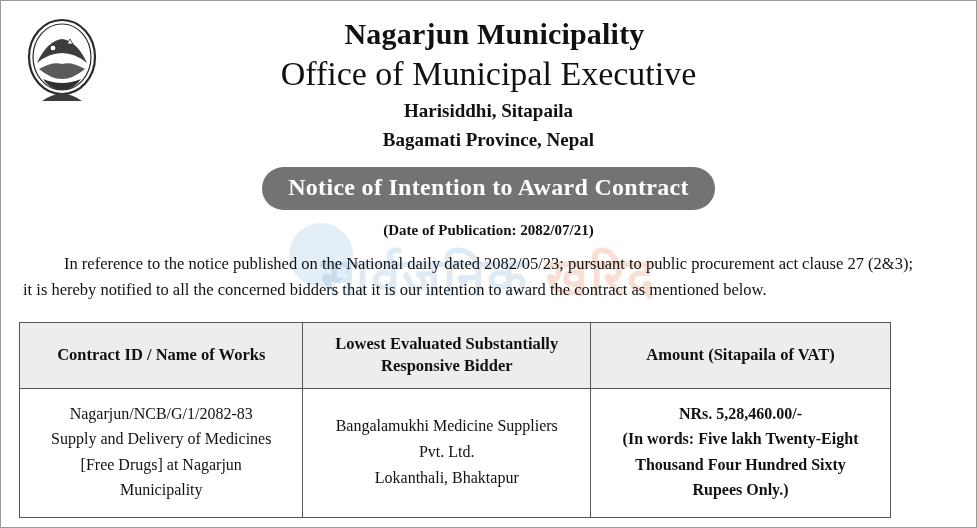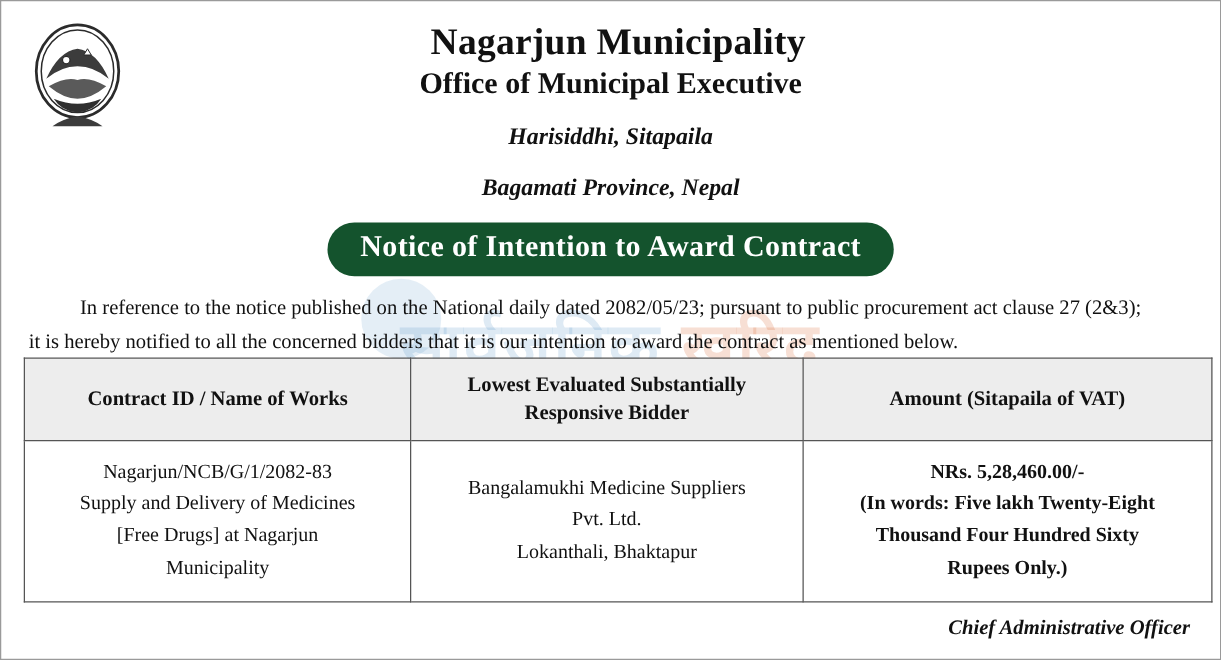--- a/index.html
+++ b/index.html
@@ -67,39 +67,38 @@
   .emblem svg { display: block; }
 
   .org-title {
     font-size: 30px;
     font-weight: bold;
     line-height: 1.24;
     letter-spacing: 0.2px;
     padding-left: 12px;
   }
   .org-sub {
-    font-size: 24px;
-    font-weight: bold;
+    font-size: 34px;
+    font-weight: normal;
     line-height: 1.28;
   }
   .addr1, .addr2 {
     font-size: 19px;
     font-weight: bold;
     line-height: 1.55;
-    margin-top: 12px;
-    font-style: italic;
+    margin-top: 0;
   }
 
   .notice-bar-wrap {
     text-align: center;
     margin-top: 12px;
   }
   .notice-bar {
     display: inline-block;
-    background: #14532d;
+    background: #737373;
     color: #ffffff;
     font-size: 24px;
     font-weight: bold;
     padding: 7px 26px 9px 26px;
     border-radius: 22px;
     letter-spacing: 0.3px;
   }
   .pub-date {
     text-align: center;
     font-size: 15px;
@@ -110,22 +109,22 @@
   .para {
     margin: 12px 22px 0 22px;
     font-size: 16.5px;
     line-height: 1.62;
     text-align: center;
   }
   .para .line2 { display: block; text-align: left; }
 
   
   table.notice-table {
-    margin: 0 18px 0 18px;
-    width: 951px;
+    margin: 18px 18px 0 18px;
+    width: 872px;
     border-collapse: collapse;
     table-layout: fixed;
     padding-left: 14px;
   }
   table.notice-table th,
   table.notice-table td {
     border: 1px solid #555555;
     text-align: center;
     vertical-align: middle;
   }
@@ -183,20 +182,21 @@
 
       <div class="org-title">Nagarjun Municipality</div>
       <div class="org-sub">Office of Municipal Executive</div>
       <div class="addr1">Harisiddhi, Sitapaila</div>
       <div class="addr2">Bagamati Province, Nepal</div>
 
       <div class="notice-bar-wrap">
         <span class="notice-bar">Notice of Intention to Award Contract</span>
       </div>
 
+      <div class="pub-date">(Date of Publication: 2082/07/21)</div>
     </div>
 
     <div class="para">
       <span>In reference to the notice published on the National daily dated 2082/05/23; pursuant to public procurement act clause 27 (2&amp;3);</span>
       <span class="line2">it is hereby notified to all the concerned bidders that it is our intention to award the contract as mentioned below.</span>
     </div>
 
     <table class="notice-table">
       <thead>
         <tr>

